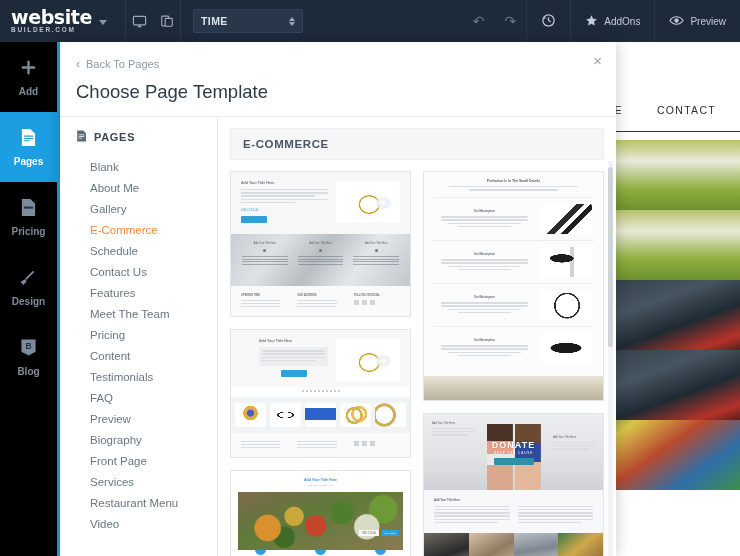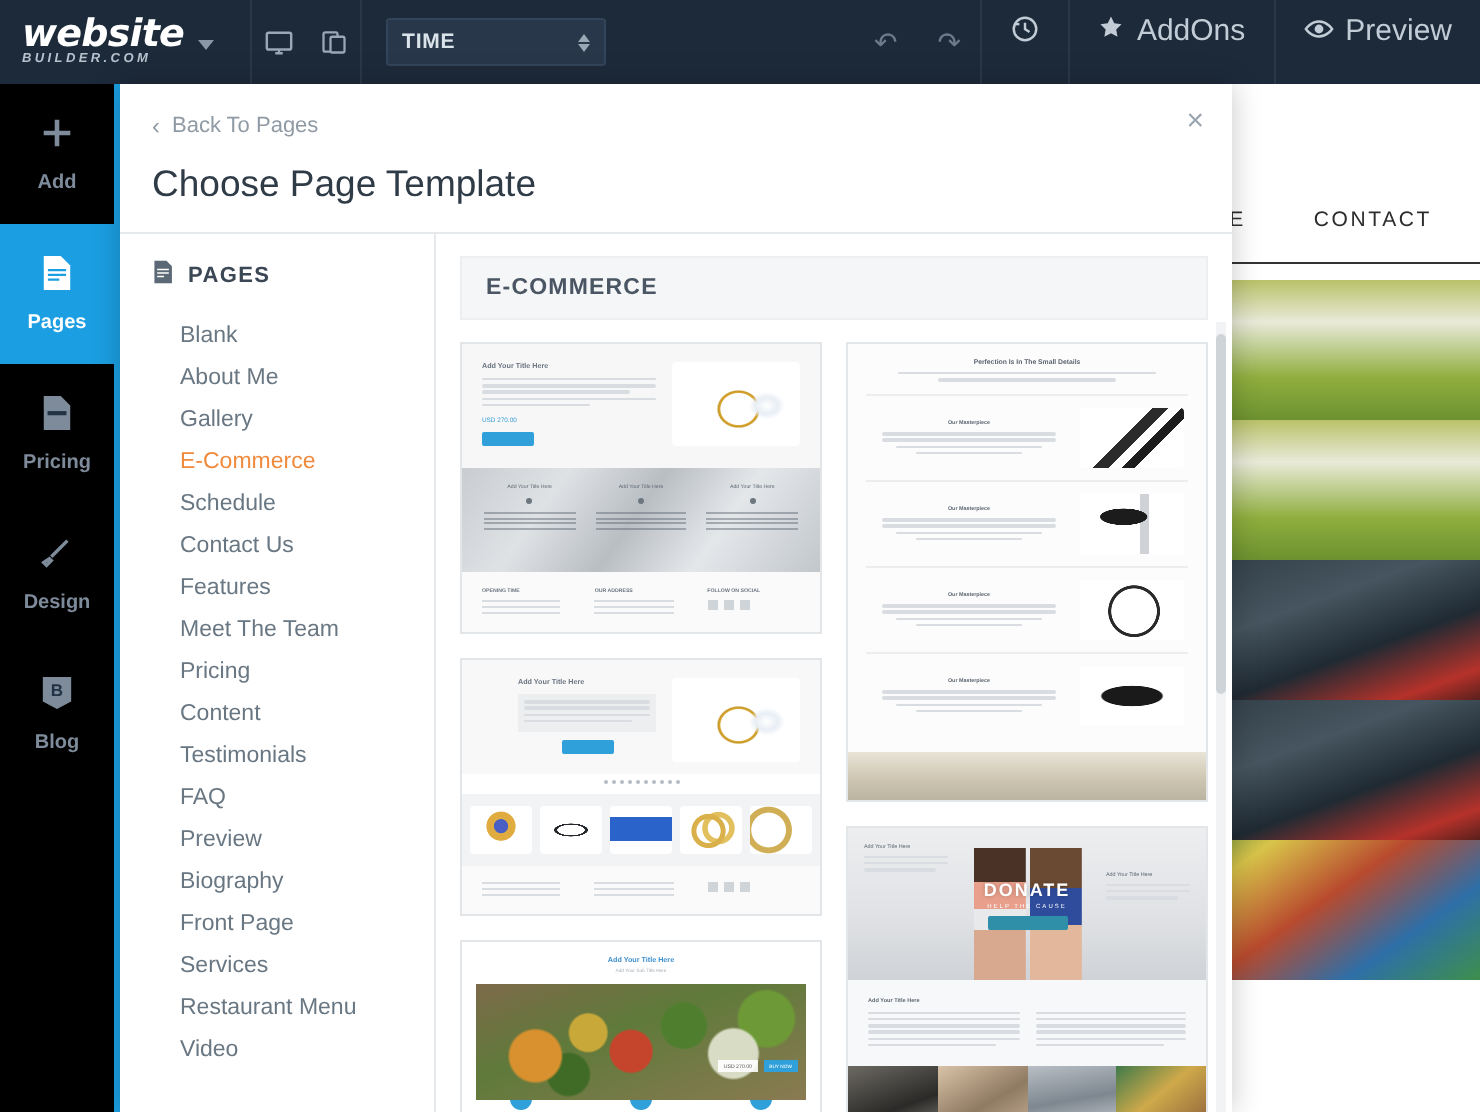--- a/index.html
+++ b/index.html
@@ -11,21 +11,21 @@
   }
   #app { position: relative; width: 740px; height: 556px; overflow: hidden; }
 
   
   .topbar {
     position: absolute; top: 0; left: 0; width: 740px; height: 42px;
     background: #1d2a3a;
     display: flex; align-items: center;
     z-index: 40;
   }
-  .logo-wrap { display: flex; align-items: center; padding-left: 11px; font-style: italic; }
+  .logo-wrap { display: flex; align-items: center; padding-left: 11px; }
   .logo-main {
     color: #ffffff; font-size: 19px; font-weight: bold; letter-spacing: -0.4px;
     line-height: 16px; font-family: "DejaVu Sans", sans-serif;
   }
   .logo-sub {
     color: #b8c2cc; font-size: 6.5px; letter-spacing: 1.7px;
     font-weight: bold; margin-top: 1px;
   }
   .logo-caret {
     margin-left: 7px; margin-top: 3px;
@@ -47,22 +47,22 @@
   .page-select-label { color: #dbe3ea; font-size: 10.5px; font-weight: bold; letter-spacing: 0.4px; }
   .stepper { display: flex; flex-direction: column; gap: 1px; }
   .stepper i {
     display: block; width: 0; height: 0;
     border-left: 3.5px solid transparent; border-right: 3.5px solid transparent;
   }
   .stepper .up { border-bottom: 4px solid #9aa7b5; }
   .stepper .down { border-top: 4px solid #9aa7b5; }
   .tb-right { margin-left: auto; display: flex; align-items: center; height: 42px; }
   .tb-btn {
-    display: flex; align-items: flex-start; gap: 6px; height: 28px;
-    padding: 0 14px; color: #c2ccd6; font-size: 15px; cursor: pointer;
+    display: flex; align-items: center; gap: 6px; height: 28px;
+    padding: 0 14px; color: #c2ccd6; font-size: 10px; cursor: pointer;
   }
   .tb-arrow { padding: 0 10px; color: #6c7a8a; font-size: 14px; }
 
   
   .rail {
     position: absolute; top: 42px; left: 0; width: 57px; height: 514px;
     background: #000000; z-index: 35;
   }
   .rail-item {
     width: 57px; height: 70px; display: flex; flex-direction: column;

